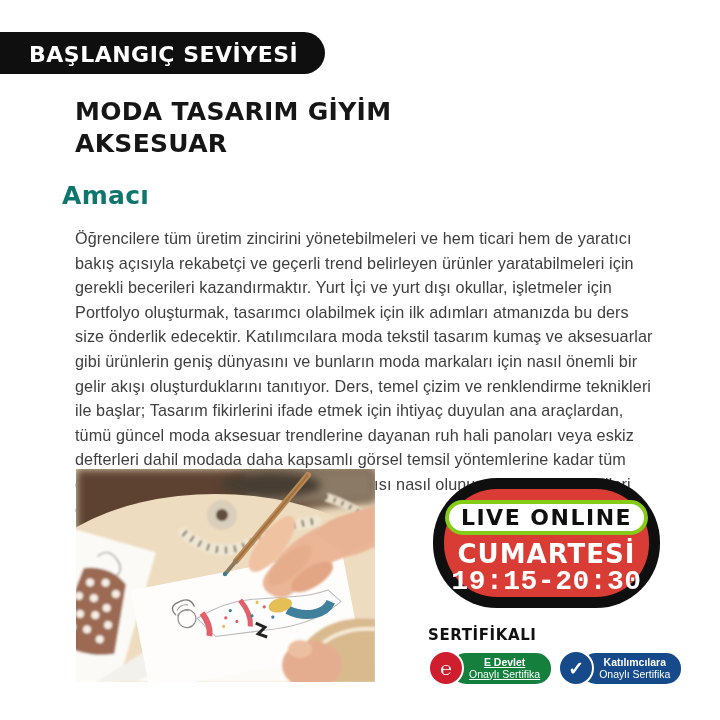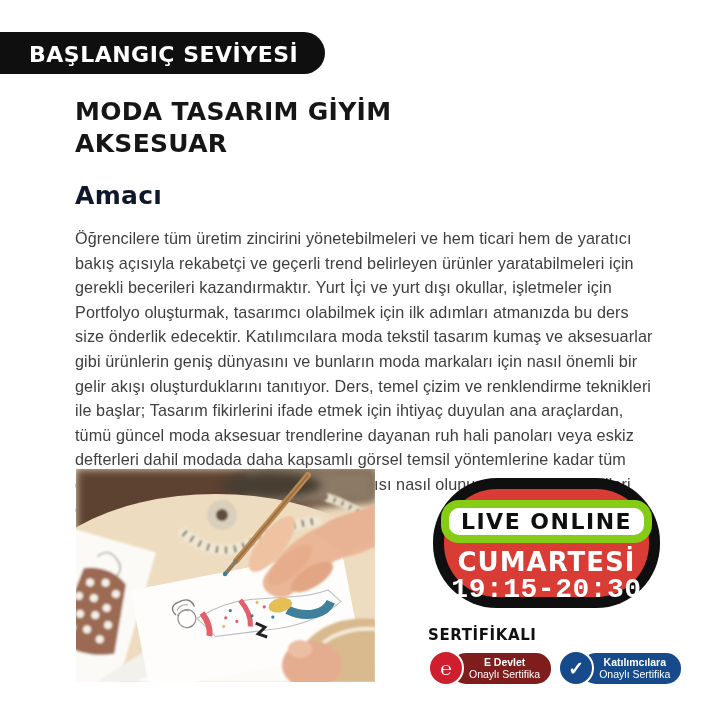--- a/index.html
+++ b/index.html
@@ -18,22 +18,22 @@
     font-size:22px;letter-spacing:.5px;white-space:nowrap;
   }
   
   .course-title{
     position:absolute;left:75px;top:96px;width:470px;margin:0;
     font-family:"DejaVu Sans",sans-serif;font-weight:800;color:#161616;
     font-size:25px;line-height:32px;letter-spacing:.3px;
   }
   
   .section-heading{
-    position:absolute;left:75px;top:181px;margin:0;
-    font-family:"DejaVu Sans",sans-serif;font-weight:800;color:#0f172a;
+    position:absolute;left:62px;top:181px;margin:0;
+    font-family:"DejaVu Sans",sans-serif;font-weight:800;color:#0f766e;
     font-size:25px;letter-spacing:.3px;
   }
   
   .description{
     position:absolute;left:75px;top:226px;width:580px;margin:0;
     color:#3e3e3e;font-size:16.2px;line-height:24.6px;letter-spacing:.1px;
   }
   
   .photo{
     position:absolute;left:76px;top:469px;width:299px;height:213px;overflow:hidden;
@@ -42,21 +42,21 @@
   .schedule-badge{
     position:absolute;left:433px;top:478px;width:227px;height:130px;
     background:#0f0f0f;border-radius:64px;
   }
   .schedule-inner{
     position:absolute;left:11px;top:11px;right:11px;bottom:11px;
     background:#d93b35;border-radius:53px;
     display:flex;flex-direction:column;align-items:center;
   }
   .live-pill{
-    margin-top:11px;background:#ffffff;border:8px solid #84cc16;border-radius:18px;
+    margin-top:11px;background:#ffffff;border:4px solid #84cc16;border-radius:18px;
     padding:1px 12px;
   }
   .live-pill span{
     font-family:"DejaVu Sans",sans-serif;font-weight:800;font-size:22px;
     letter-spacing:1.5px;color:#0f0f0f;white-space:nowrap;
   }
   .schedule-day{
     margin-top:5px;color:#ffffff;font-family:"DejaVu Sans",sans-serif;
     font-weight:800;font-size:26px;letter-spacing:1px;line-height:28px;
   }
@@ -80,21 +80,21 @@
     display:flex;align-items:center;justify-content:center;position:relative;z-index:2;
     box-sizing:border-box;
   }
   .cert-circle.red{background:#cf1f2e;}
   .cert-circle.blue{background:#164a8a;}
   .cert-circle span{color:#ffffff;font-weight:bold;font-size:19px;line-height:1;}
   .cert-pill{
     margin-left:-13px;border-radius:15px;padding:3px 11px 3px 18px;color:#ffffff;
     display:flex;flex-direction:column;align-items:center;min-width:70px;
   }
-  .cert-pill.red{background:#7f1d1d;}
+  .cert-pill.red{background:#15803d;text-decoration:underline;}
   .cert-pill.blue{background:#164a8a;}
   .cert-name{font-weight:bold;font-size:10.5px;line-height:12px;white-space:nowrap;}
   .cert-sub{font-size:10.5px;line-height:13px;white-space:nowrap;}
 </style>
 </head>
 <body>
 
 <div class="canvas">
 
   <div class="level-badge">

